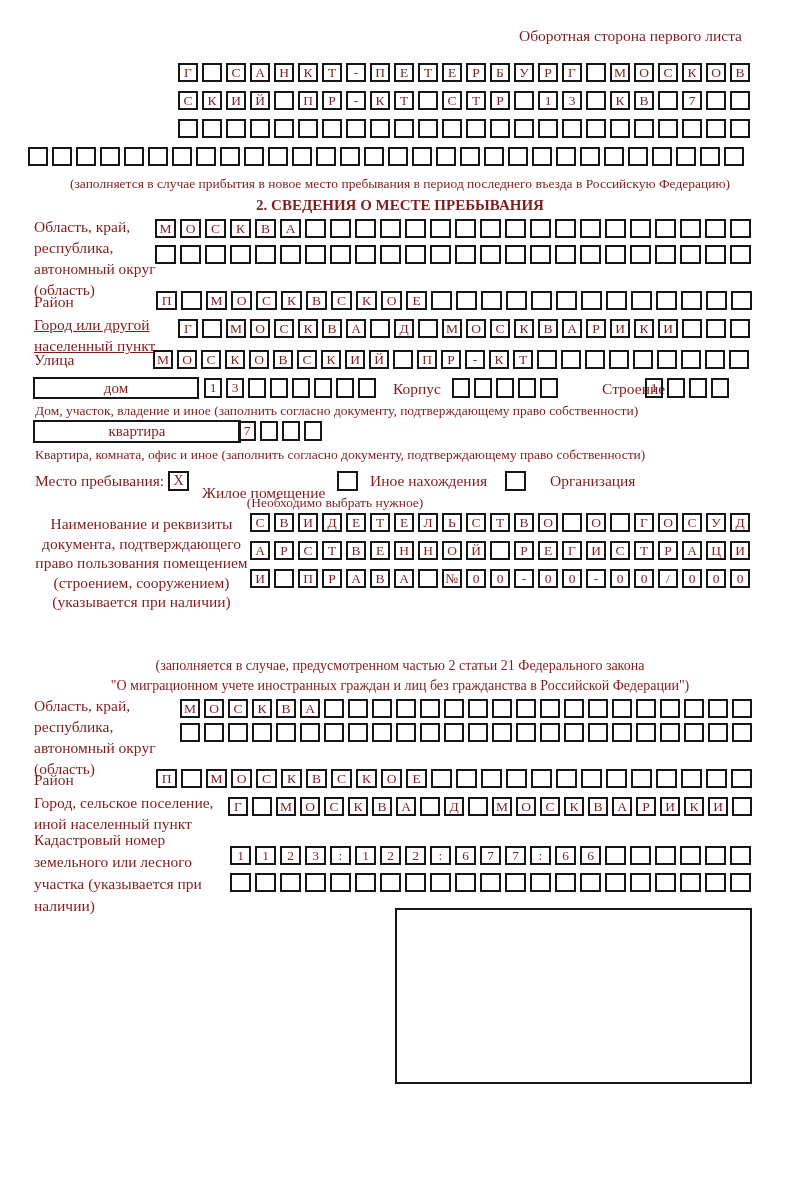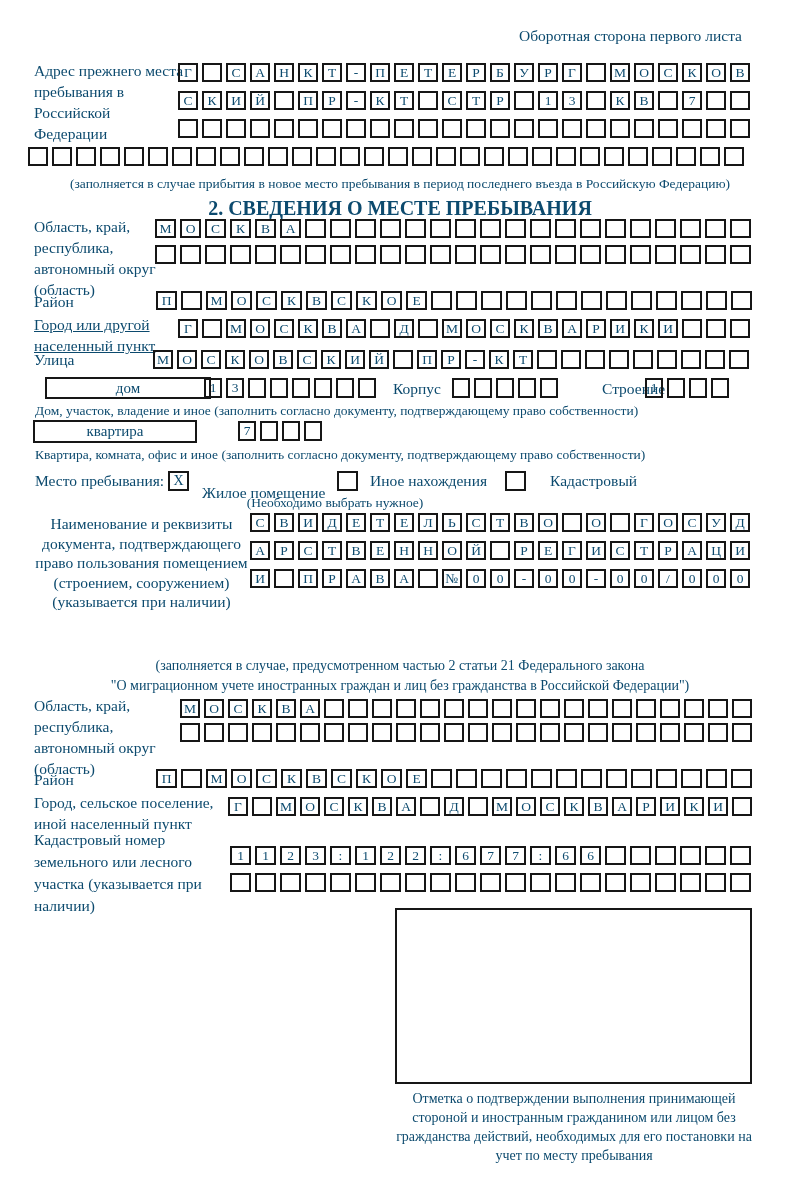--- a/index.html
+++ b/index.html
@@ -1,23 +1,23 @@
 <!DOCTYPE html>
 <html><head>
 <meta charset="utf-8">
 <style>
   html,body{margin:0;padding:0;background:#fff;}
   .page{
     position:relative;width:800px;height:1180px;background:#ffffff;
-    font-family:"Liberation Serif","DejaVu Serif",serif;color:#0c4a6e;overflow:hidden;
+    font-family:"Liberation Serif","DejaVu Serif",serif;color:#7f1d1d;overflow:hidden;
   }
   .lbl{position:absolute;font-size:15.5px;line-height:21px;}
   .note{position:absolute;font-size:13.5px;line-height:18px;}
   .center{text-align:center;}
-  .title{position:absolute;font-weight:bold;font-size:20px;width:800px;text-align:center;}
+  .title{position:absolute;font-weight:bold;font-size:15px;width:800px;text-align:center;}
   .boxrow{position:absolute;display:flex;}
   .cell{
     box-sizing:border-box;flex:0 0 auto;width:20px;height:19px;margin-right:4px;
     border:2px solid #161616;text-align:center;font-size:13.5px;line-height:15px;
     font-family:"Liberation Serif","DejaVu Serif",serif;
   }
   .p25 .cell{width:21px;}
   .p22 .cell{width:18px;height:20px;line-height:16px;}
   .labelbox{
     position:absolute;box-sizing:border-box;border:2px solid #161616;
@@ -29,21 +29,20 @@
   }
   .stampbox{position:absolute;border:2px solid #161616;box-sizing:border-box;background:#fff;}
 </style>
 </head>
 <body>
 
 <div class="page">
 
   <div class="lbl" style="left:0;top:25px;width:742px;text-align:right;">Оборотная сторона первого листа</div>
 
-  <div class="lbl" style="left:34px;top:60px;width:150px;">Адрес прежнего места пребывания в Российской Федерации</div>
   <div class="boxrow" style="left:178px;top:63px;">
       <span class="cell">Г</span>
       <span class="cell"></span>
       <span class="cell">С</span>
       <span class="cell">А</span>
       <span class="cell">Н</span>
       <span class="cell">К</span>
       <span class="cell">Т</span>
       <span class="cell">-</span>
       <span class="cell">П</span>
@@ -283,21 +282,21 @@
       <span class="cell"></span>
       <span class="cell"></span>
       <span class="cell"></span>
       <span class="cell"></span>
       <span class="cell"></span>
       <span class="cell"></span>
       <span class="cell"></span>
       <span class="cell"></span>
     </div>
 
-  <div class="labelbox" style="left:33px;top:377px;width:166px;height:22px;margin-left:12px;">дом</div>
+  <div class="labelbox" style="left:33px;top:377px;width:166px;height:22px;">дом</div>
   <div class="boxrow p22" style="left:204px;top:378px;">
       <span class="cell">1</span>
       <span class="cell">3</span>
       <span class="cell"></span>
       <span class="cell"></span>
       <span class="cell"></span>
       <span class="cell"></span>
       <span class="cell"></span>
       <span class="cell"></span>
     </div>
@@ -311,36 +310,36 @@
     </div>
   <div class="lbl" style="left:570px;top:378px;margin-left:32px;">Строение</div>
   <div class="boxrow p22" style="left:645px;top:378px;">
       <span class="cell">1</span>
       <span class="cell"></span>
       <span class="cell"></span>
       <span class="cell"></span>
     </div>
   <div class="note" style="left:35px;top:402px;">Дом, участок, владение и иное (заполнить согласно документу, подтверждающему право собственности)</div>
 
-  <div class="labelbox" style="left:33px;top:420px;width:164px;height:23px;line-height:19px;">квартира</div>
+  <div class="labelbox" style="left:33px;top:420px;width:208px;height:23px;line-height:19px;">квартира</div>
   <div class="boxrow p22" style="left:238px;top:421px;">
       <span class="cell">7</span>
       <span class="cell"></span>
       <span class="cell"></span>
       <span class="cell"></span>
     </div>
   <div class="note" style="left:35px;top:446px;">Квартира, комната, офис и иное (заполнить согласно документу, подтверждающему право собственности)</div>
 
   <div class="lbl" style="left:35px;top:470px;">Место пребывания:</div>
   <div class="checkbox" style="left:168px;top:471px;">X</div>
   <div class="lbl" style="left:202px;top:470px;margin-top:12px;">Жилое помещение</div>
   <div class="checkbox" style="left:337px;top:471px;"></div>
   <div class="lbl" style="left:370px;top:470px;">Иное нахождения</div>
   <div class="checkbox" style="left:505px;top:471px;"></div>
-  <div class="lbl" style="left:550px;top:470px;">Кадастровый</div>
+  <div class="lbl" style="left:550px;top:470px;">Организация</div>
   <div class="note center" style="left:150px;top:494px;width:370px;">(Необходимо выбрать нужное)</div>
 
   <div class="lbl" style="left:34px;top:514px;width:215px;line-height:19.5px;text-align:center;">Наименование и реквизиты документа, подтверждающего право пользования помещением (строением, сооружением) (указывается при наличии)</div>
   <div class="boxrow" style="left:250px;top:513px;">
       <span class="cell">С</span>
       <span class="cell">В</span>
       <span class="cell">И</span>
       <span class="cell">Д</span>
       <span class="cell">Е</span>
       <span class="cell">Т</span>
@@ -560,15 +559,14 @@
       <span class="cell"></span>
       <span class="cell"></span>
       <span class="cell"></span>
       <span class="cell"></span>
       <span class="cell"></span>
       <span class="cell"></span>
       <span class="cell"></span>
     </div>
 
   <div class="stampbox" style="left:395px;top:908px;width:357px;height:176px;"></div>
-  <div class="note center" style="left:396px;top:1089px;width:356px;font-size:14px;line-height:19px;">Отметка о подтверждении выполнения принимающей стороной и иностранным гражданином или лицом без гражданства действий, необходимых для его постановки на учет по месту пребывания</div>
 
 </div>
 
 </body></html>

